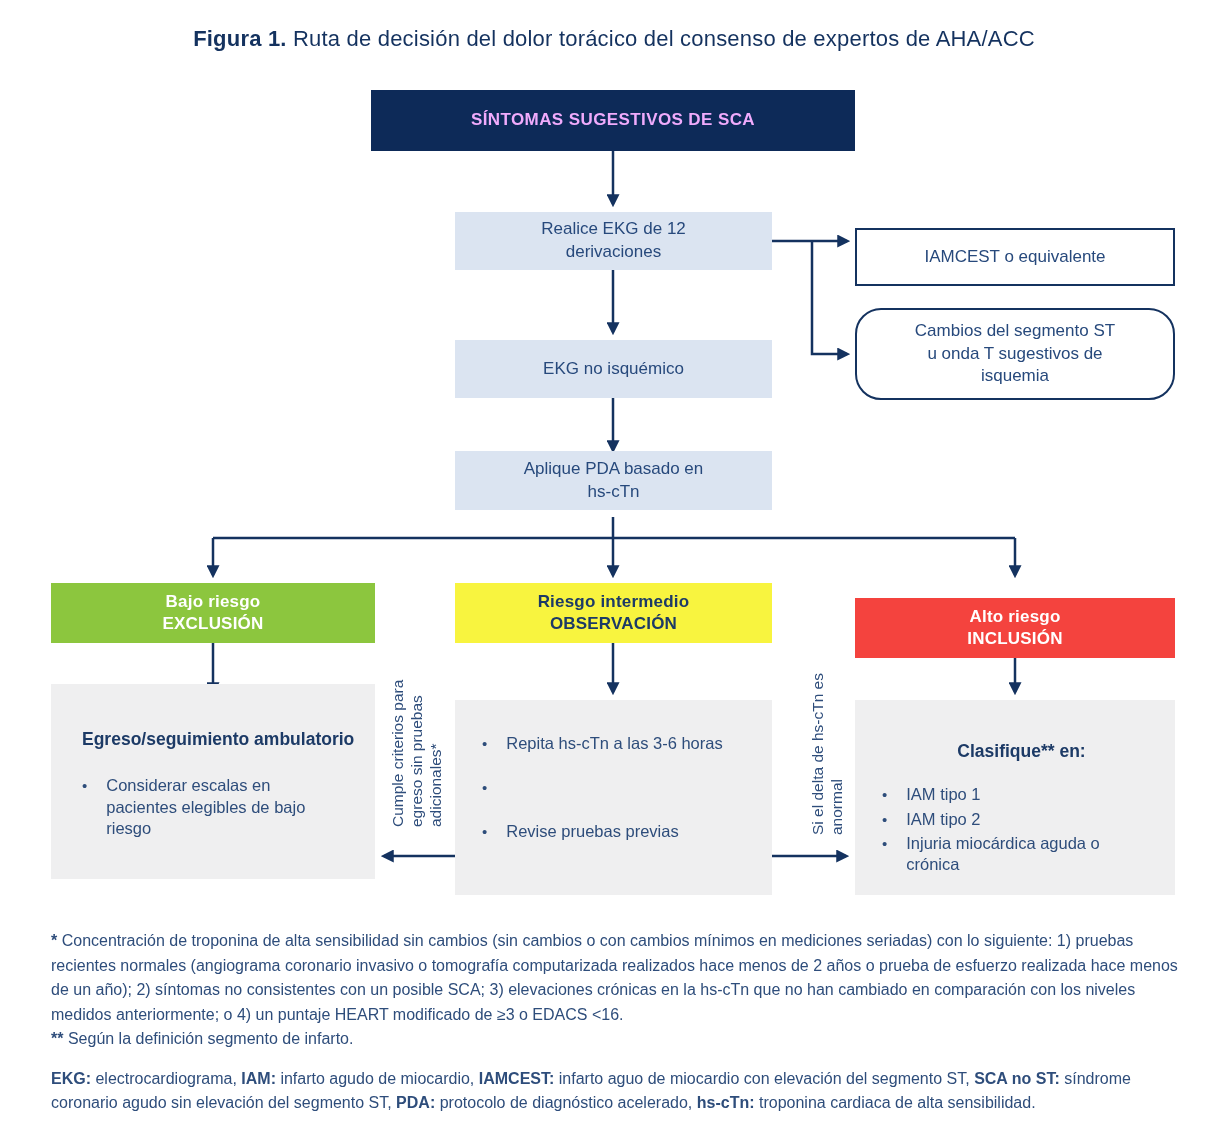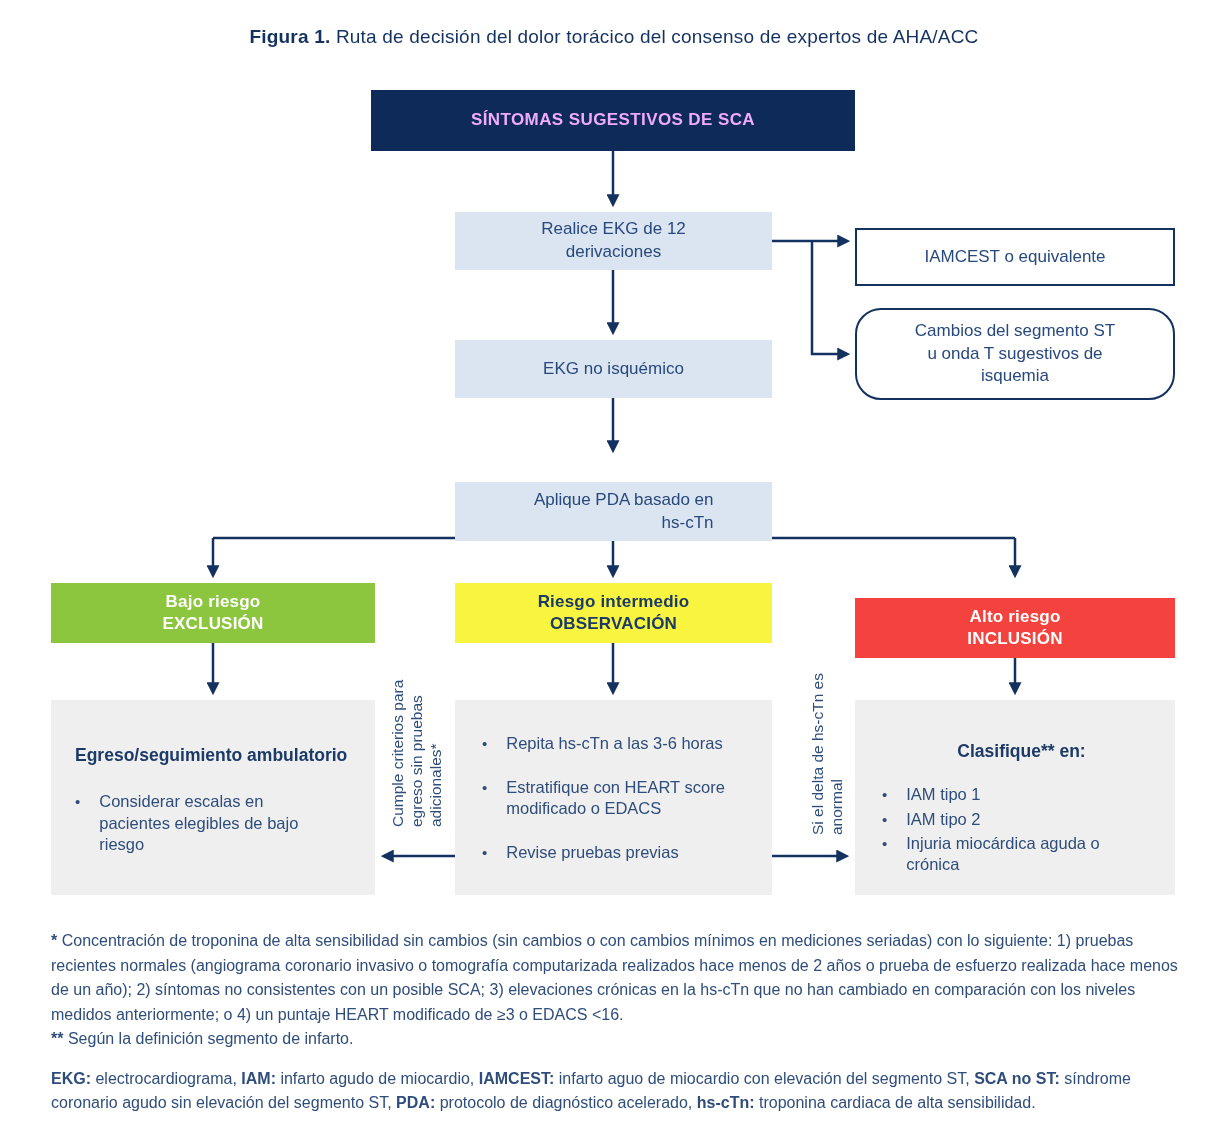--- a/index.html
+++ b/index.html
@@ -8,21 +8,21 @@
     --gray:#efeff0; --white:#ffffff;
   }
   *{margin:0;padding:0;box-sizing:border-box;}
   body{
     font-family:"Liberation Sans","DejaVu Sans",sans-serif;
     background:#ffffff; width:1228px; height:1125px; position:relative; overflow:hidden;
   }
   .canvas{position:absolute;inset:0;width:1228px;height:1125px;background:var(--white);}
   .title{
     position:absolute; top:26px; left:0; width:1228px; text-align:center;
-    font-size:19px; color:var(--line); letter-spacing:.2px;
+    font-size:22px; color:var(--line); letter-spacing:.2px;
   }
   .b{font-weight:bold;}
   svg.connectors{position:absolute;left:0;top:0;z-index:1;}
   .node{
     position:absolute; z-index:2; display:flex; align-items:center; justify-content:center;
     text-align:center; font-size:17px; color:#27497c; line-height:1.35;
   }
   .node .inner{display:block;}
   .start{background:var(--navy); color:#f0abfc; font-weight:bold; letter-spacing:.4px; font-size:17px;}
   .lightblue{background:var(--light-blue);}
@@ -32,21 +32,21 @@
   .risk-yellow{background:var(--yellow); color:#1c3a66;}
   .risk-red{background:var(--red); color:#fff;}
   .outcome{
     position:absolute; z-index:2; background:var(--gray); color:var(--text);
     font-size:16.5px; line-height:1.28;
   }
   .outcome .head{font-weight:bold; color:var(--heading); font-size:17.5px;}
   .bullet{display:flex; align-items:flex-start; gap:19px;}
   .bullet .dot{color:var(--text); font-size:15px; line-height:21px;}
   .bullet .bt{display:block;}
-  .o-left{left:51px; top:700px; width:324px; height:195px; padding:44px 18px 0 24px;}
+  .o-left{left:51px; top:684px; width:324px; height:195px; padding:44px 18px 0 31px;}
   .o-left .head{margin-bottom:25px;}
   .o-left .bt{max-width:206px;}
   .o-mid{left:455px; top:700px; width:317px; height:195px; padding:33px 14px 0 27px;}
   .o-mid .bullet{margin-bottom:23px;}
   .o-mid .bt{max-width:236px;}
   .o-right{left:855px; top:700px; width:320px; height:195px; padding:40px 14px 0 27px;}
   .o-right .head{text-align:center; margin-bottom:22px;}
   .o-right .bullet{margin-bottom:3px;}
   .o-right .bt{max-width:232px;}
   .rot{
@@ -106,21 +106,21 @@
   </div>
 
   <div class="node outlined" style="left:855px; top:308px; width:320px; height:92px;border-radius:26px;">
     <span class="inner" style="width:208px;">Cambios del segmento ST u onda T sugestivos de isquemia</span>
   </div>
 
   <div class="node lightblue" style="left:455px; top:340px; width:317px; height:58px;">
     <span class="inner">EKG no isquémico</span>
   </div>
 
-  <div class="node lightblue" style="left:455px; top:482px; width:317px; height:59px;text-align:right;">
+  <div class="node lightblue" style="left:455px; top:451px; width:317px; height:59px;">
     <span class="inner" style="width:200px;">Aplique PDA basado en hs-cTn</span>
   </div>
 
   <div class="node risk risk-yellow" style="left:455px; top:583px; width:317px; height:60px;">
     <span>Riesgo intermedio</span>
     <span>OBSERVACIÓN</span>
   </div>
 
   <div class="node risk risk-green" style="left:51px; top:583px; width:324px; height:60px;">
     <span>Bajo riesgo</span>
@@ -143,21 +143,20 @@
   </div>
 
   <div class="outcome o-mid">
     <div>
         <div class="bullet">
           <span class="dot">•</span>
           <span class="bt">Repita hs-cTn a las 3-6 horas</span>
         </div>
         <div class="bullet">
           <span class="dot">•</span>
-          <span class="bt">Estratifique con HEART score modificado o EDACS</span>
         </div>
         <div class="bullet">
           <span class="dot">•</span>
           <span class="bt">Revise pruebas previas</span>
         </div>
       </div>
   </div>
 
   <div class="outcome o-right">
     <div class="head">Clasifique** en:</div>

